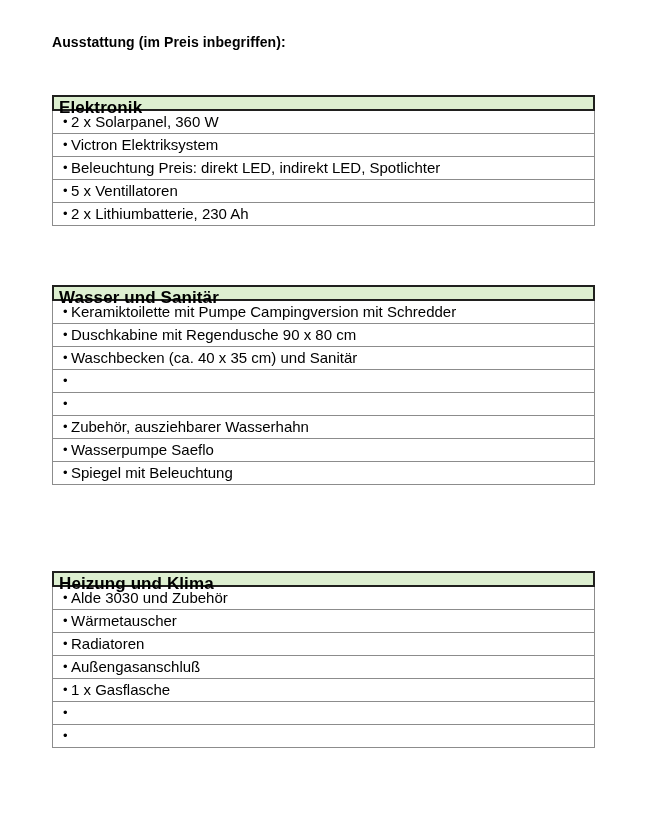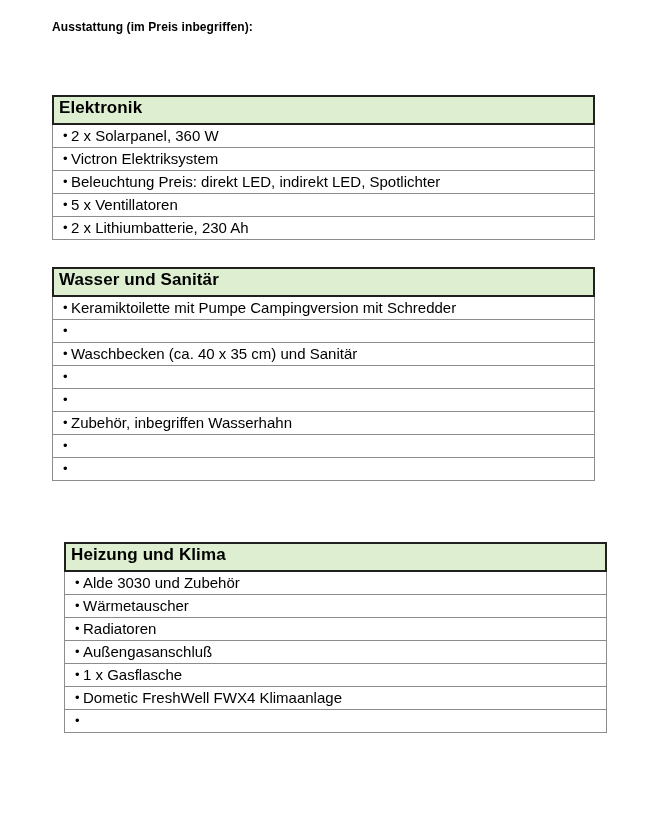--- a/index.html
+++ b/index.html
@@ -13,35 +13,35 @@
     width: 653px; height: 829px;
     background: #ffffff;
     font-family: "Liberation Sans", "DejaVu Sans", sans-serif;
     color: var(--text);
     overflow: hidden;
     position: relative;
   }
   .page { position: relative; width: 653px; height: 829px; }
   .doc-title {
     position: absolute;
-    left: 52px; top: 20px;
-    font-size: 12px;
+    left: 52px; top: 34px;
+    font-size: 14px;
     font-weight: bold;
     letter-spacing: 0.1px;
     white-space: nowrap;
   }
   .tbl {
     position: absolute;
     left: 52px;
     width: 543px;
   }
   .tbl-header {
     background: var(--header-bg);
     border: 2px solid var(--header-border);
-    height: 30px;
+    height: 16px;
     line-height: 22px;
     font-size: 17px;
     font-weight: bold;
     padding-left: 5px;
     letter-spacing: 0.1px;
   }
   .tbl-body {
     border-left: 1px solid var(--row-border);
     border-right: 1px solid var(--row-border);
     border-bottom: 1px solid var(--row-border);
@@ -56,22 +56,22 @@
   }
   .row + .row { border-top: 1px solid var(--row-border); }
   .bullet {
     flex: 0 0 18px;
     padding-left: 10px;
     font-size: 13px;
     line-height: 20px;
   }
   .row-text { flex: 1 1 auto; }
   #tbl-0 { top: 95px; }
-  #tbl-1 { top: 267px; }
-  #tbl-2 { top: 542px; margin-left: 12px; }
+  #tbl-1 { top: 285px; }
+  #tbl-2 { top: 571px; }
 </style>
 </head>
 <body>
 
 <div class="page">
 
   <h1 class="doc-title">Ausstattung (im Preis inbegriffen):</h1>
 
   <section class="tbl" id="tbl-0">
     <div class="tbl-header">Elektronik</div>
@@ -101,40 +101,43 @@
 
   <section class="tbl" id="tbl-1">
     <div class="tbl-header">Wasser und Sanitär</div>
     <div class="tbl-body">
         <div class="row">
           <span class="bullet">•</span>
           <span class="row-text">Keramiktoilette mit Pumpe Campingversion mit Schredder</span>
         </div>
         <div class="row">
           <span class="bullet">•</span>
+          <span class="row-text">Duschkabine mit Regendusche 90 x 80 cm</span>
         </div>
         <div class="row">
           <span class="bullet">•</span>
           <span class="row-text">Waschbecken (ca. 40 x 35 cm) und Sanitär</span>
         </div>
         <div class="row">
           <span class="bullet">•</span>
         </div>
         <div class="row">
           <span class="bullet">•</span>
         </div>
         <div class="row">
           <span class="bullet">•</span>
-          <span class="row-text">Zubehör, inbegriffen Wasserhahn</span>
+          <span class="row-text">Zubehör, ausziehbarer Wasserhahn</span>
         </div>
         <div class="row">
           <span class="bullet">•</span>
+          <span class="row-text">Wasserpumpe Saeflo</span>
         </div>
         <div class="row">
           <span class="bullet">•</span>
+          <span class="row-text">Spiegel mit Beleuchtung</span>
         </div>
       </div>
   </section>
 
   <section class="tbl" id="tbl-2">
     <div class="tbl-header">Heizung und Klima</div>
     <div class="tbl-body">
         <div class="row">
           <span class="bullet">•</span>
           <span class="row-text">Alde 3030 und Zubehör</span>
@@ -150,21 +153,20 @@
         <div class="row">
           <span class="bullet">•</span>
           <span class="row-text">Außengasanschluß</span>
         </div>
         <div class="row">
           <span class="bullet">•</span>
           <span class="row-text">1 x Gasflasche</span>
         </div>
         <div class="row">
           <span class="bullet">•</span>
-          <span class="row-text">Dometic FreshWell FWX4 Klimaanlage</span>
         </div>
         <div class="row">
           <span class="bullet">•</span>
           <span class="row-text"></span>
         </div>
       </div>
   </section>
 
 </div>
 

